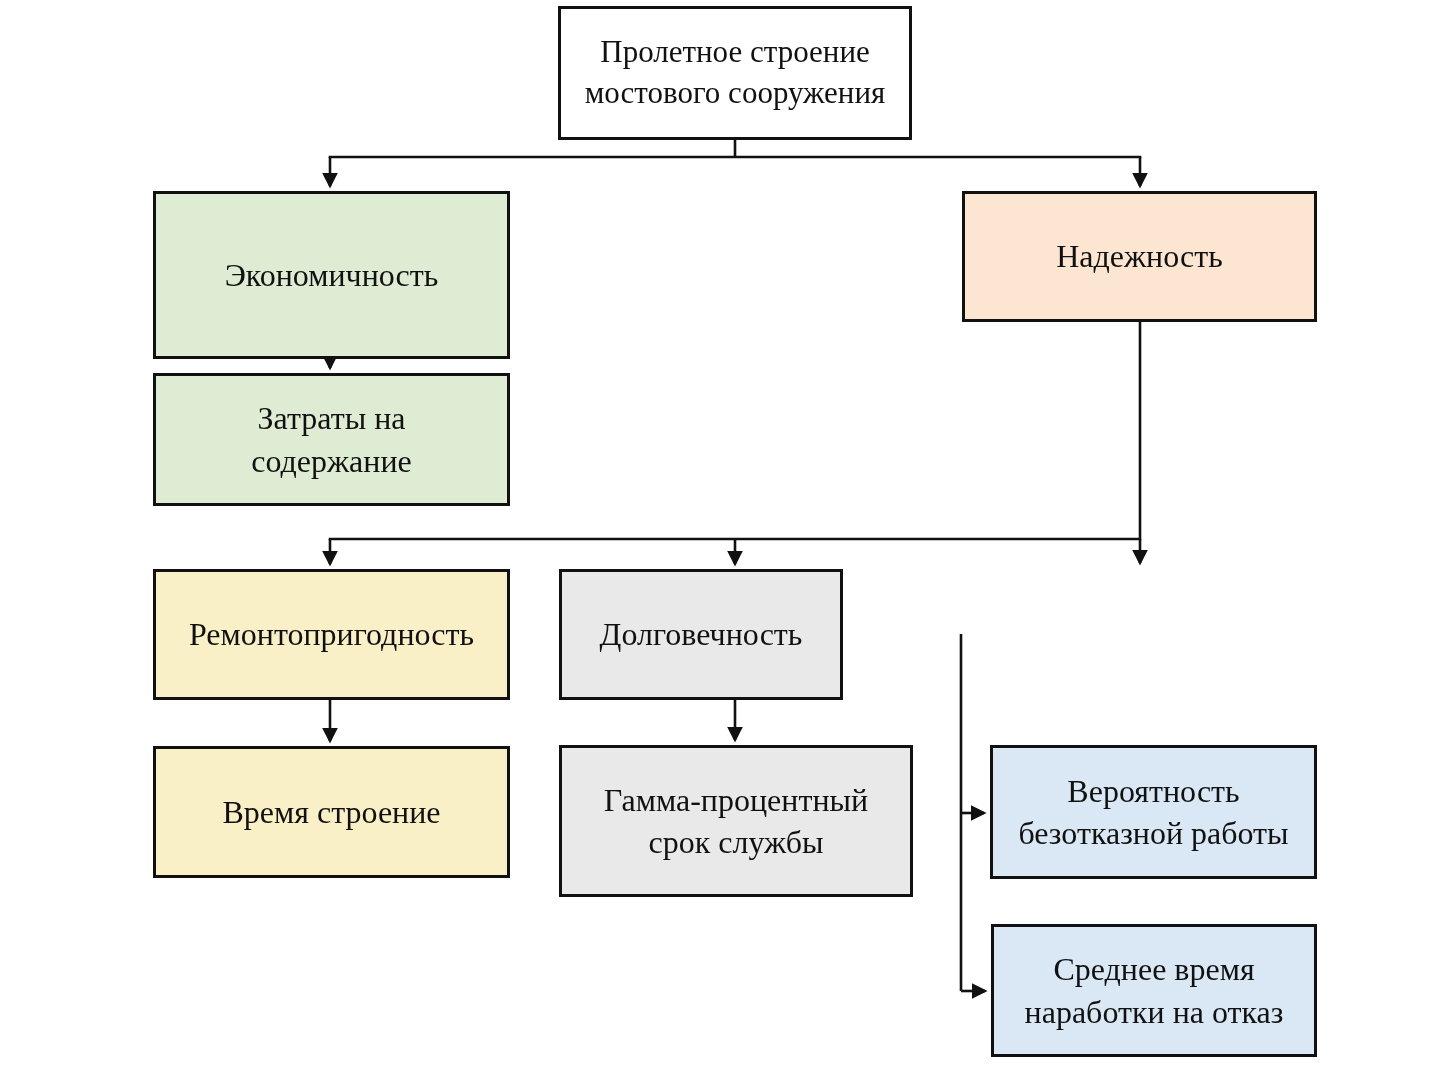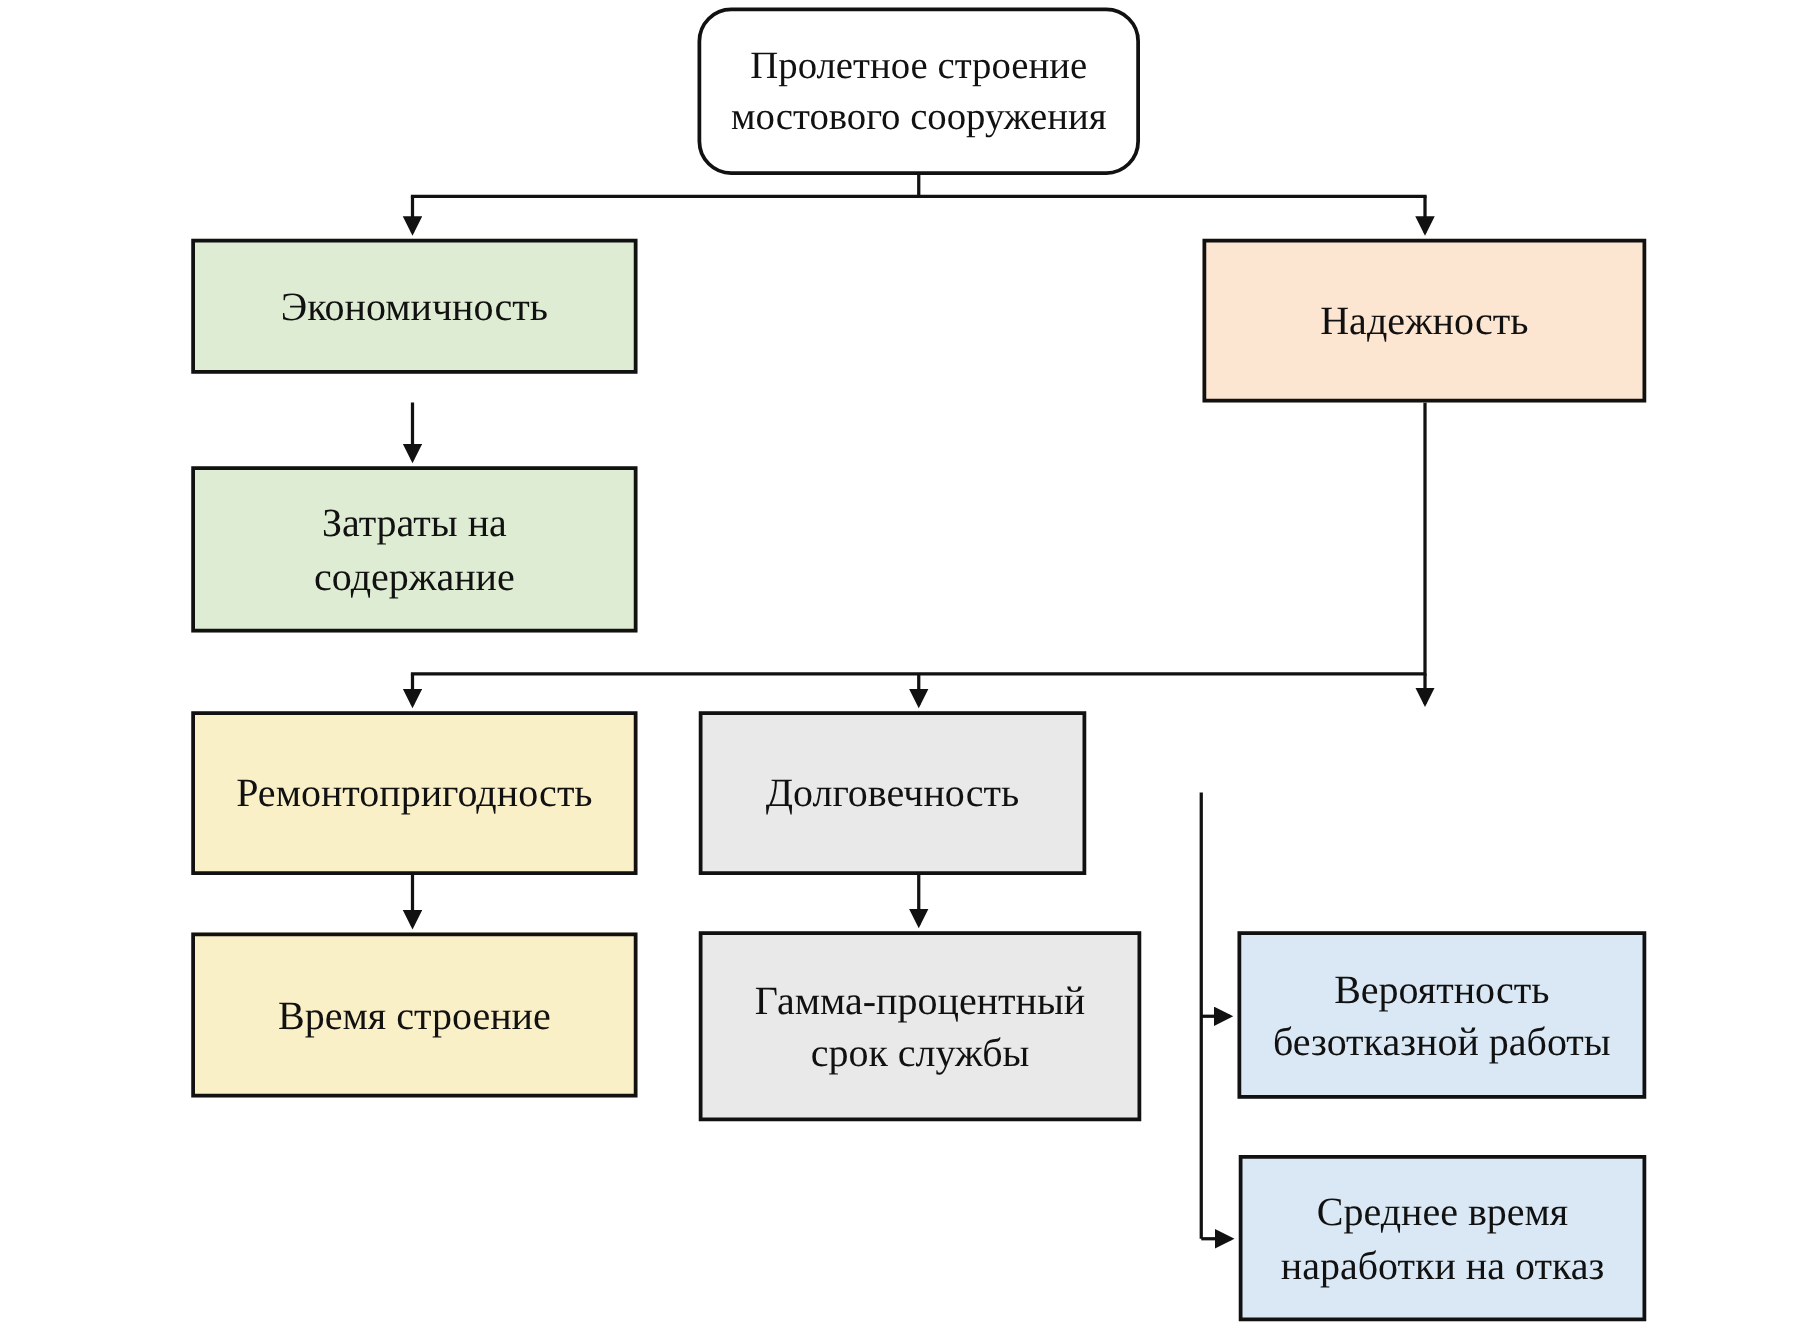--- a/index.html
+++ b/index.html
@@ -31,21 +31,21 @@
     position:absolute;
     box-sizing:border-box;
     border:3px solid var(--box-border);
     display:flex;align-items:center;justify-content:center;
     text-align:center;
     font-size:32px;
     line-height:1.32;
     padding:0 14px;
   }
   .node .label{display:inline-block;}
-  .fill-root {background:var(--root-fill); font-size:31px;border-radius:27px;}
+  .fill-root {background:var(--root-fill); font-size:31px;}
   .fill-green {background:var(--green-fill);}
   .fill-peach {background:var(--peach-fill);}
   .fill-yellow{background:var(--yellow-fill);justify-content:center;}
   .fill-gray  {background:var(--gray-fill);}
   .fill-blue  {background:var(--blue-fill);}
   .w-narrow  {max-width:250px;}
   .w-mid     {max-width:305px;}
   .w-root    {max-width:330px;}
 </style>
 </head>
@@ -73,37 +73,37 @@
       <path d="M735,700 V740" marker-end="url(#arrow)"></path>
       <path d="M961,813 H984" marker-end="url(#arrow)"></path>
       <path d="M961,991 H985" marker-end="url(#arrow)"></path>
     </g>
   </svg>
 
   <div class="node fill-root" style="left:558px;top:6px;width:354px;height:134px;">
     <span class="label w-root">Пролетное строение мостового сооружения</span>
   </div>
 
-  <div class="node fill-green" style="left:153px;top:191px;width:357px;height:108px;">
+  <div class="node fill-green" style="left:153px;top:191px;width:357px;height:168px;">
     <span class="label">Экономичность</span>
   </div>
 
   <div class="node fill-peach" style="left:962px;top:191px;width:355px;height:131px;">
     <span class="label">Надежность</span>
   </div>
 
   <div class="node fill-green" style="left:153px;top:373px;width:357px;height:133px;">
     <span class="label w-narrow">Затраты на содержание</span>
   </div>
 
   <div class="node fill-yellow" style="left:153px;top:569px;width:357px;height:131px;">
     <span class="label">Ремонтопригодность</span>
   </div>
 
-  <div class="node fill-gray" style="left:559px;top:569px;width:310px;height:131px;">
+  <div class="node fill-gray" style="left:559px;top:569px;width:284px;height:131px;">
     <span class="label">Долговечность</span>
   </div>
 
 
   <div class="node fill-yellow" style="left:153px;top:746px;width:357px;height:132px;">
     <span class="label">Время строение</span>
   </div>
 
   <div class="node fill-gray" style="left:559px;top:745px;width:354px;height:152px;">
     <span class="label w-mid">Гамма-процентный срок службы</span>

